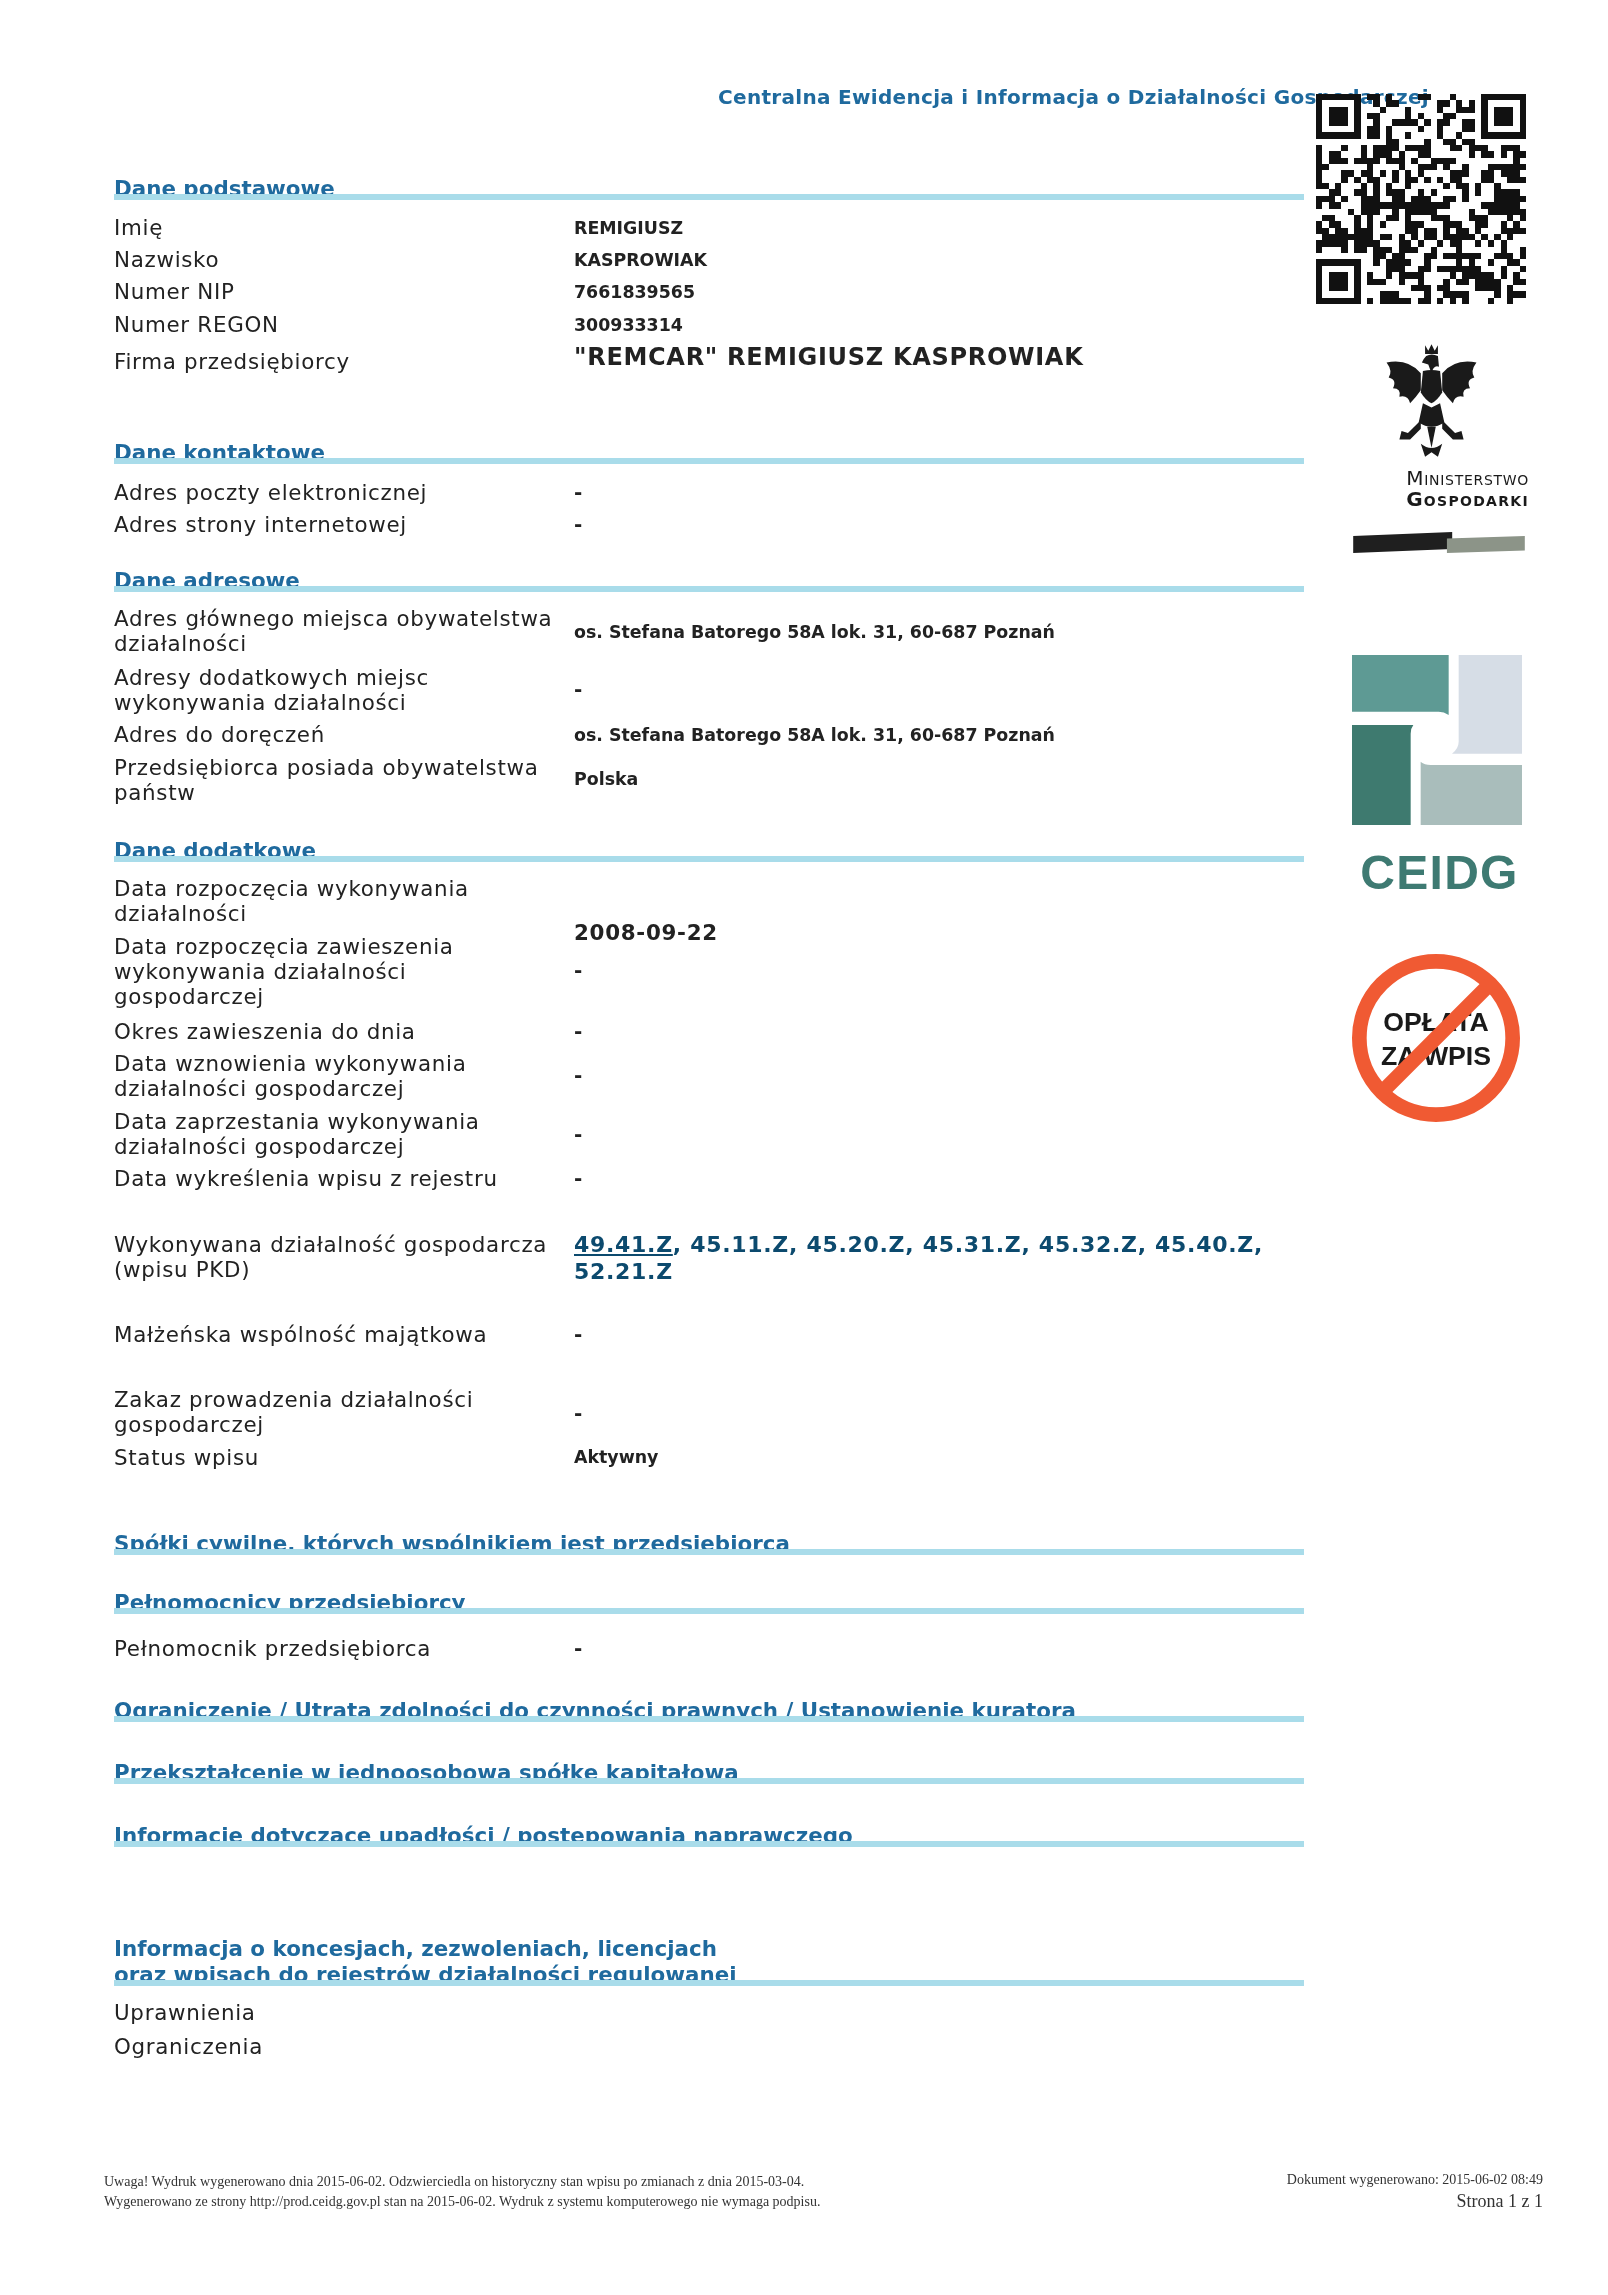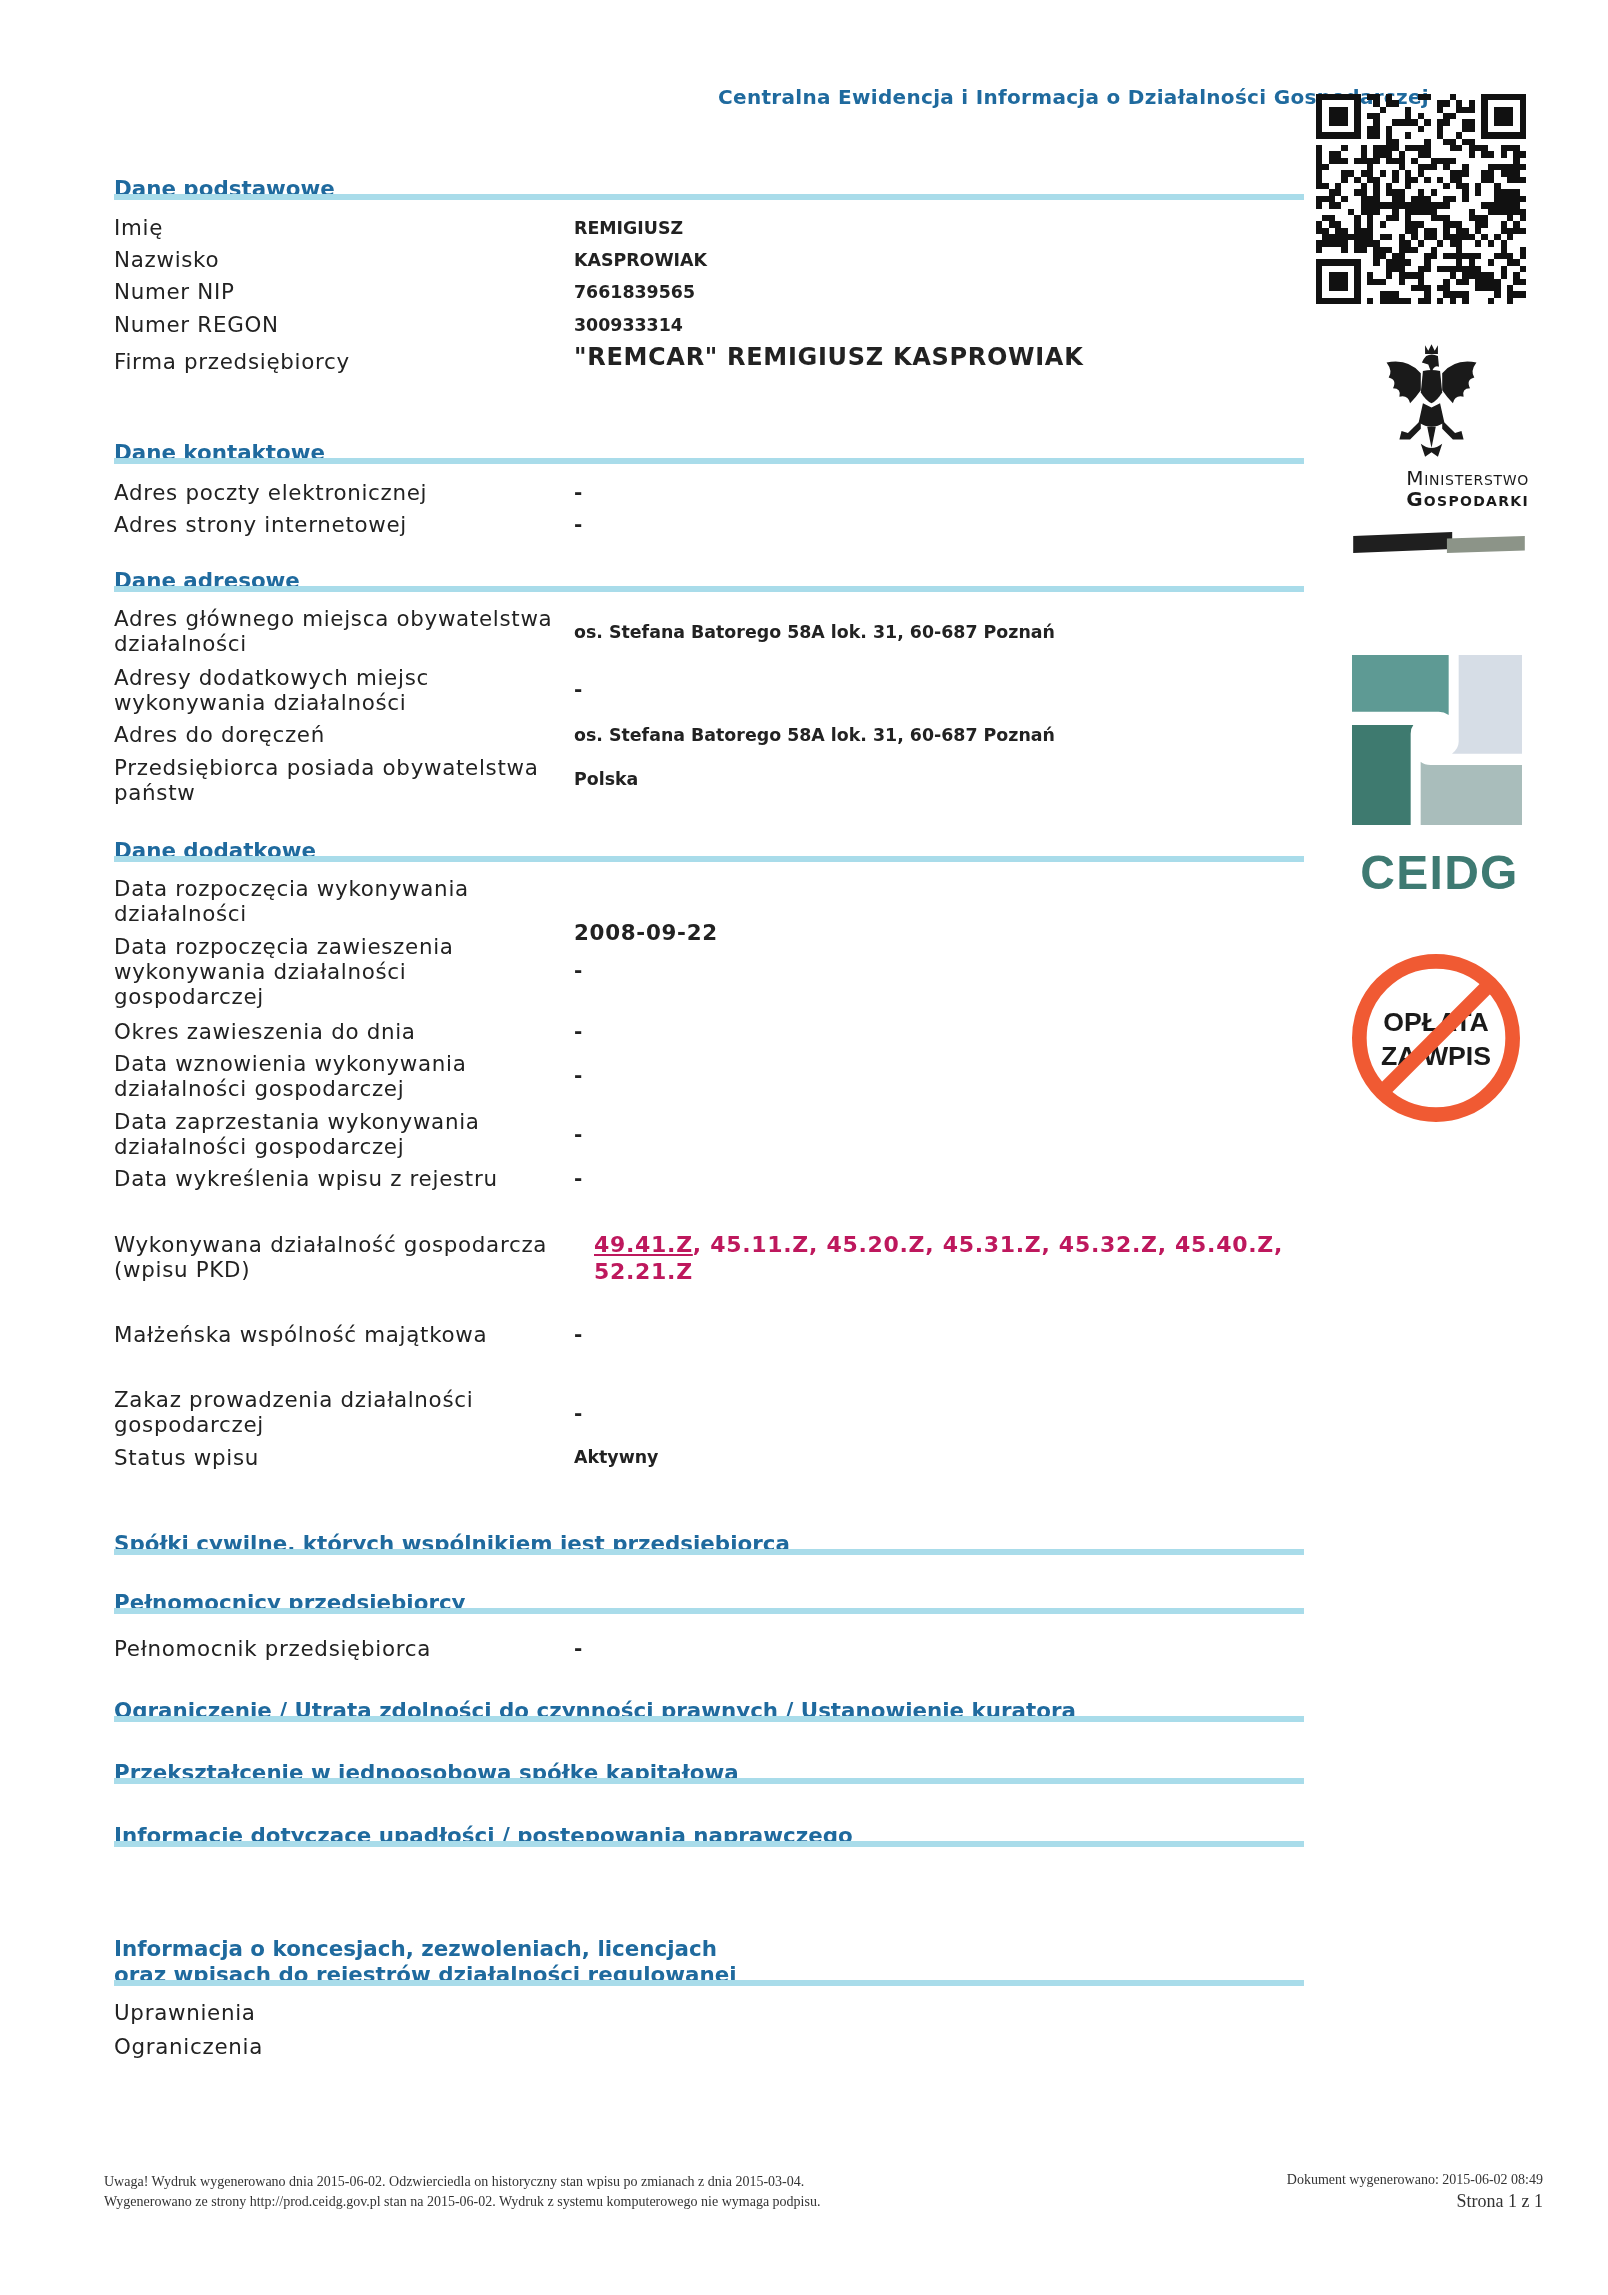--- a/index.html
+++ b/index.html
@@ -8,21 +8,21 @@
   .abs { position:absolute; }
   .doc-title { left:0; width:1429px; top:85px; text-align:right;
                font-size:20px; font-weight:bold; color:#1f6a9e; letter-spacing:0.3px; }
   .sec-head { left:114px; font-size:21.4px; font-weight:bold; color:#1f6a9e; white-space:nowrap; line-height:25px;margin-top:8px; }
   .sep { left:114px; width:1190px; height:6px; background:#a9dcea; }
   .lbl { left:114px; font-size:21.4px; color:#222; line-height:25px; width:454px; letter-spacing:0.7px; }
   .val { left:574px; font-size:17.4px; font-weight:bold; color:#222; line-height:24px; white-space:nowrap; }
   .val.big { font-size:24px; letter-spacing:0.7px; }
   .val.mid { font-size:21.4px; letter-spacing:0.7px;margin-top:33px; }
   .val.dash { font-size:20px; }
-  .pkd { left:574px; width:721px; font-size:22px; font-weight:bold; color:#be185d; line-height:27px; letter-spacing:0.7px;margin-left:20px; }
+  .pkd { left:574px; width:721px; font-size:22px; font-weight:bold; color:#0c4a6e; line-height:27px; letter-spacing:0.7px; }
   .pkd .first { text-decoration:underline; }
   .footer { font-family:"Liberation Serif", serif; font-size:14px; color:#333; line-height:21.4px; white-space:nowrap; }
   .qr { left:1316px; top:94px; width:210px; height:210px; }
   .eagle { left:1378px; top:341px; width:107px; height:120px; }
   .min-text { left:1349px; top:468px; width:180px; text-align:right; font-family:"DejaVu Sans", sans-serif; color:#1a1a1a; }
   .min-text .l1 { font-size:20px; letter-spacing:0.7px; line-height:21.4px; font-variant:small-caps; }
   .min-text .l2 { font-size:20px; font-weight:bold; letter-spacing:1.3px; line-height:21.4px; font-variant:small-caps; }
   .min-bars { left:1352px; top:524px; width:174px; height:33px; }
   .ceidg-logo { left:1352px; top:655px; width:170px; height:170px; }
   .ceidg-text { left:1346px; top:845px; width:187px; text-align:center; font-size:48px; font-weight:bold; color:#3e7a72; font-family:"Liberation Sans", sans-serif; letter-spacing:1.3px; }

